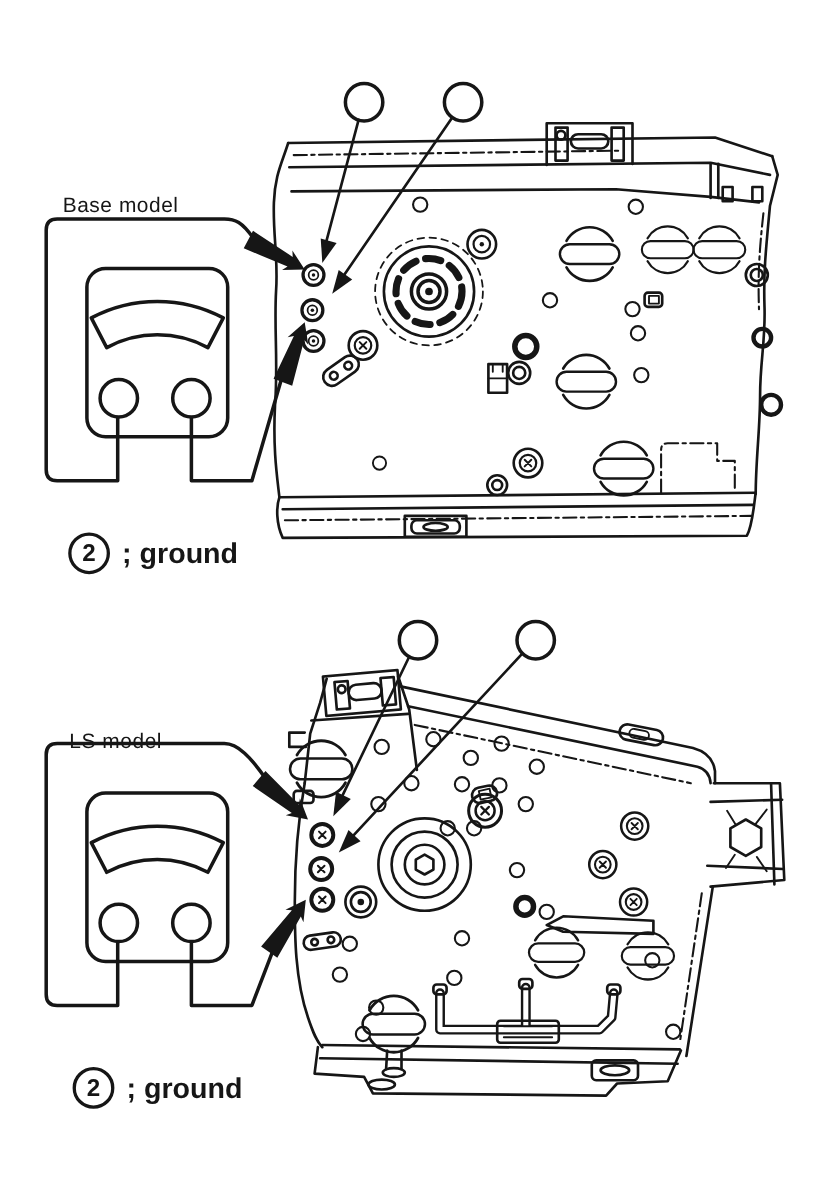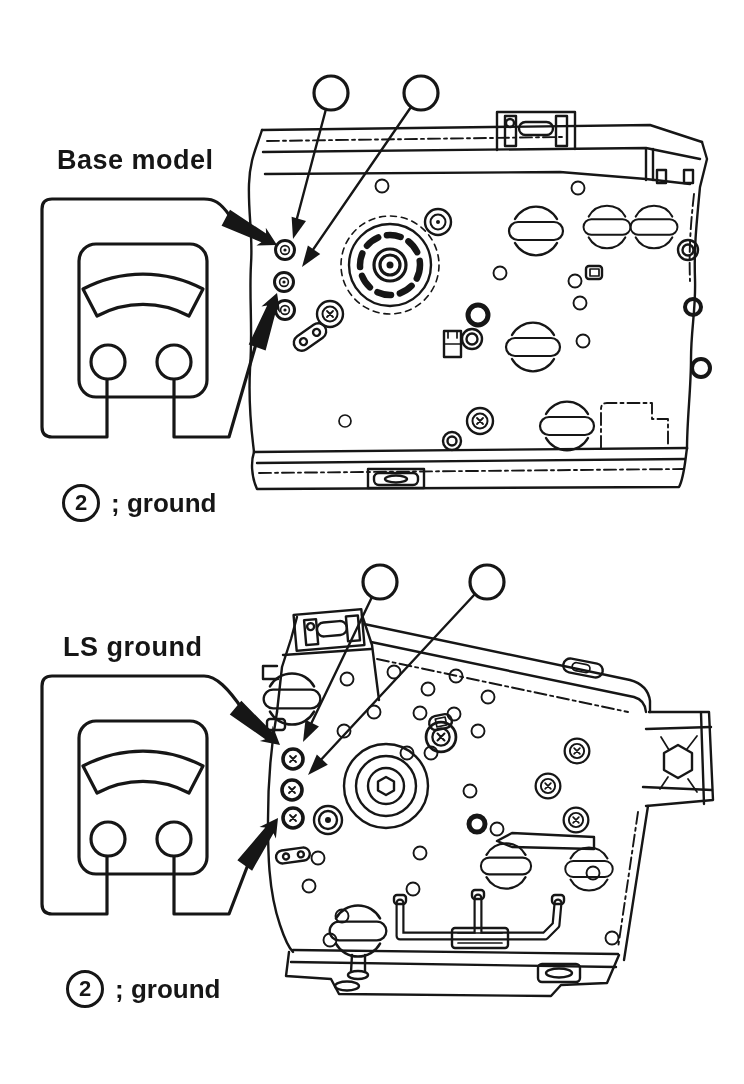--- a/index.html
+++ b/index.html
@@ -28,22 +28,22 @@
   .callout-num{
     font-family:"Liberation Sans",sans-serif; font-size:23px; font-weight:700;
     fill:var(--ink); text-anchor:middle;
   }
   .sym{
     font-family:"DejaVu Sans",sans-serif; font-size:23px; font-weight:700;
     fill:var(--ink); text-anchor:middle;
   }
 
   .model-label{
-    position:absolute; font-size:27px; font-weight:700; letter-spacing:0.5px;
-    white-space:nowrap; color:var(--ink);
+    position:absolute; font-size:19px; font-weight:400; letter-spacing:0.5px;
+    white-space:nowrap; color:var(--ink);margin-top:32px;
   }
   .ground-note{
     position:absolute; display:flex; align-items:center; gap:11px;
     font-size:26px; font-weight:700; color:var(--ink);
   }
   .ground-note .circ{
     display:inline-flex; align-items:center; justify-content:center;
     width:32px; height:32px; border:3px solid var(--ink); border-radius:50%;
     font-size:22px; font-weight:700; flex:0 0 auto;
   }
@@ -362,21 +362,21 @@
       <g class="art">
         <circle class="w3" cx="487" cy="582" r="17"></circle>
         <path d="M 475,594 L 318,763"></path>
         <use href="#ah" transform="translate(308,775) rotate(133)"></use>
         <text class="callout-num" x="487" y="590">2</text>
       </g>
     </g>
   </svg>
 
   <div class="model-label" style="left:57px; top:145px;">Base model</div>
-  <div class="model-label" style="left:63px; top:632px;">LS ground</div>
+  <div class="model-label" style="left:63px; top:632px;">LS model</div>
 
   <div class="ground-note" style="left:62px; top:484px;">
     <span class="circ">2</span>
     <span class="gtext">; ground</span>
   </div>
   <div class="ground-note" style="left:66px; top:970px;">
     <span class="circ">2</span>
     <span class="gtext">; ground</span>
   </div>
 

